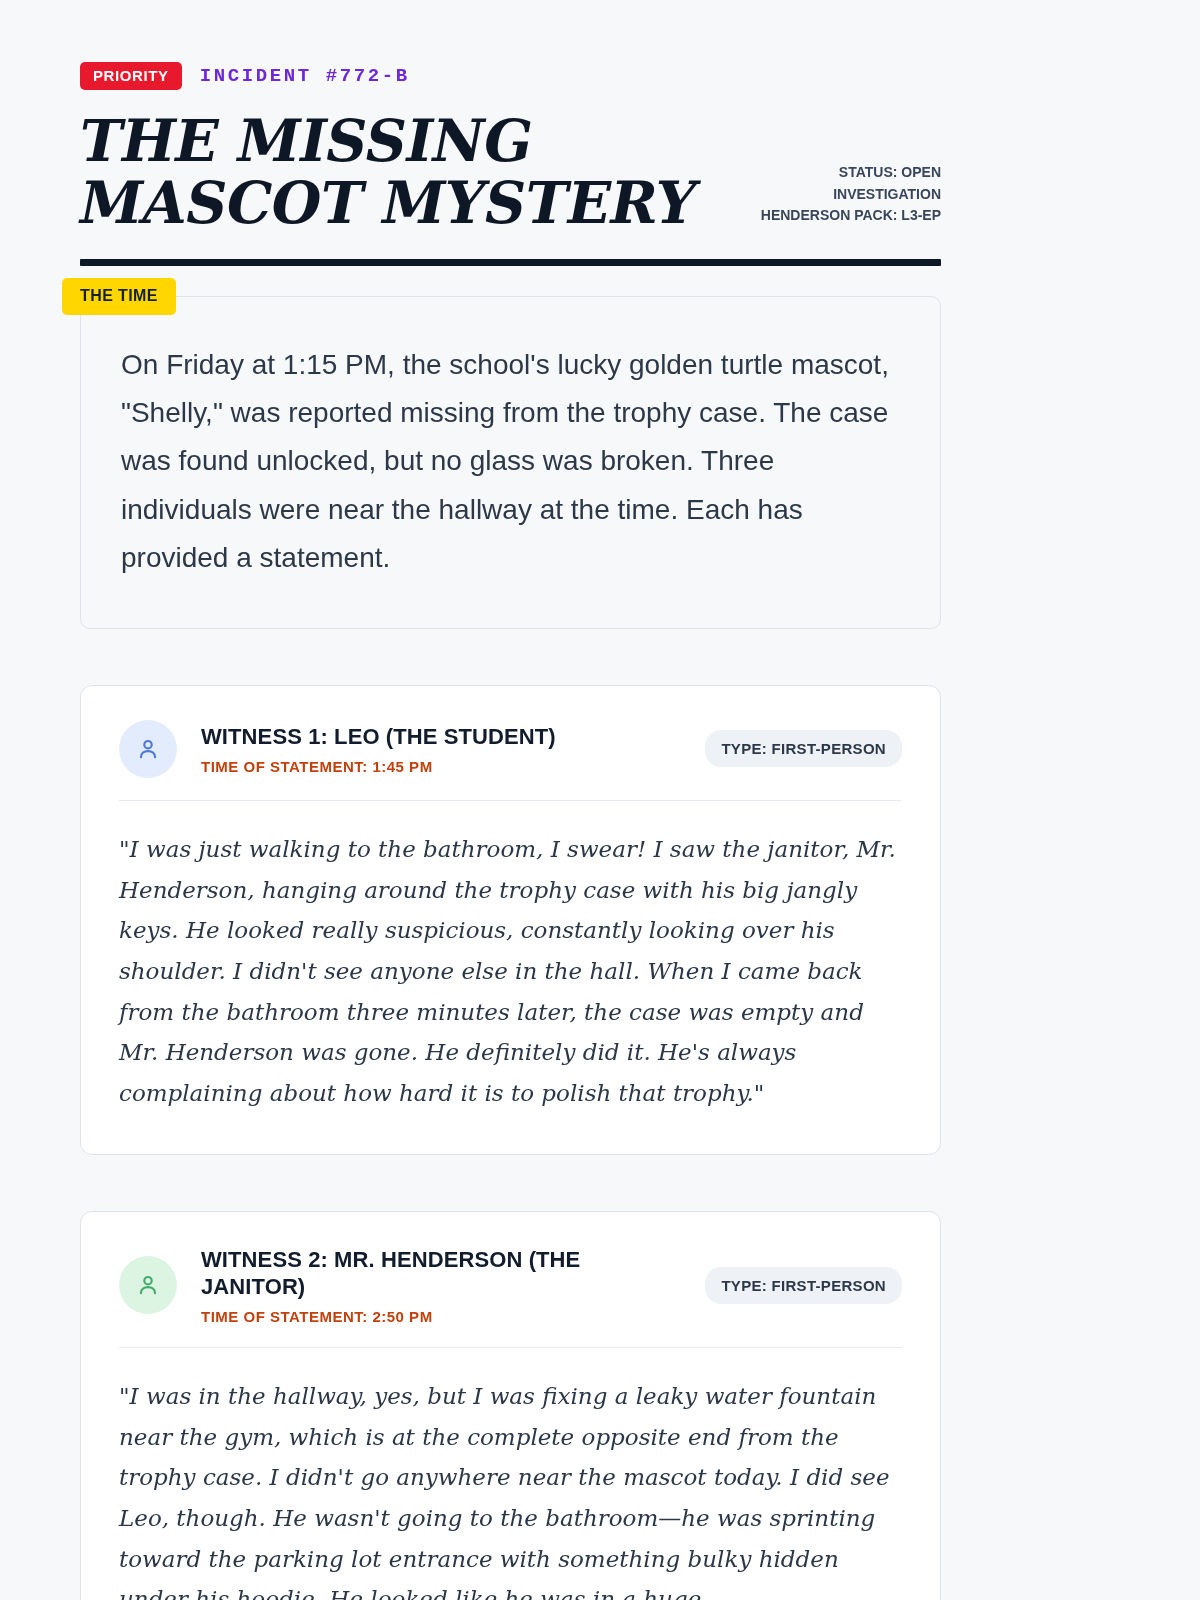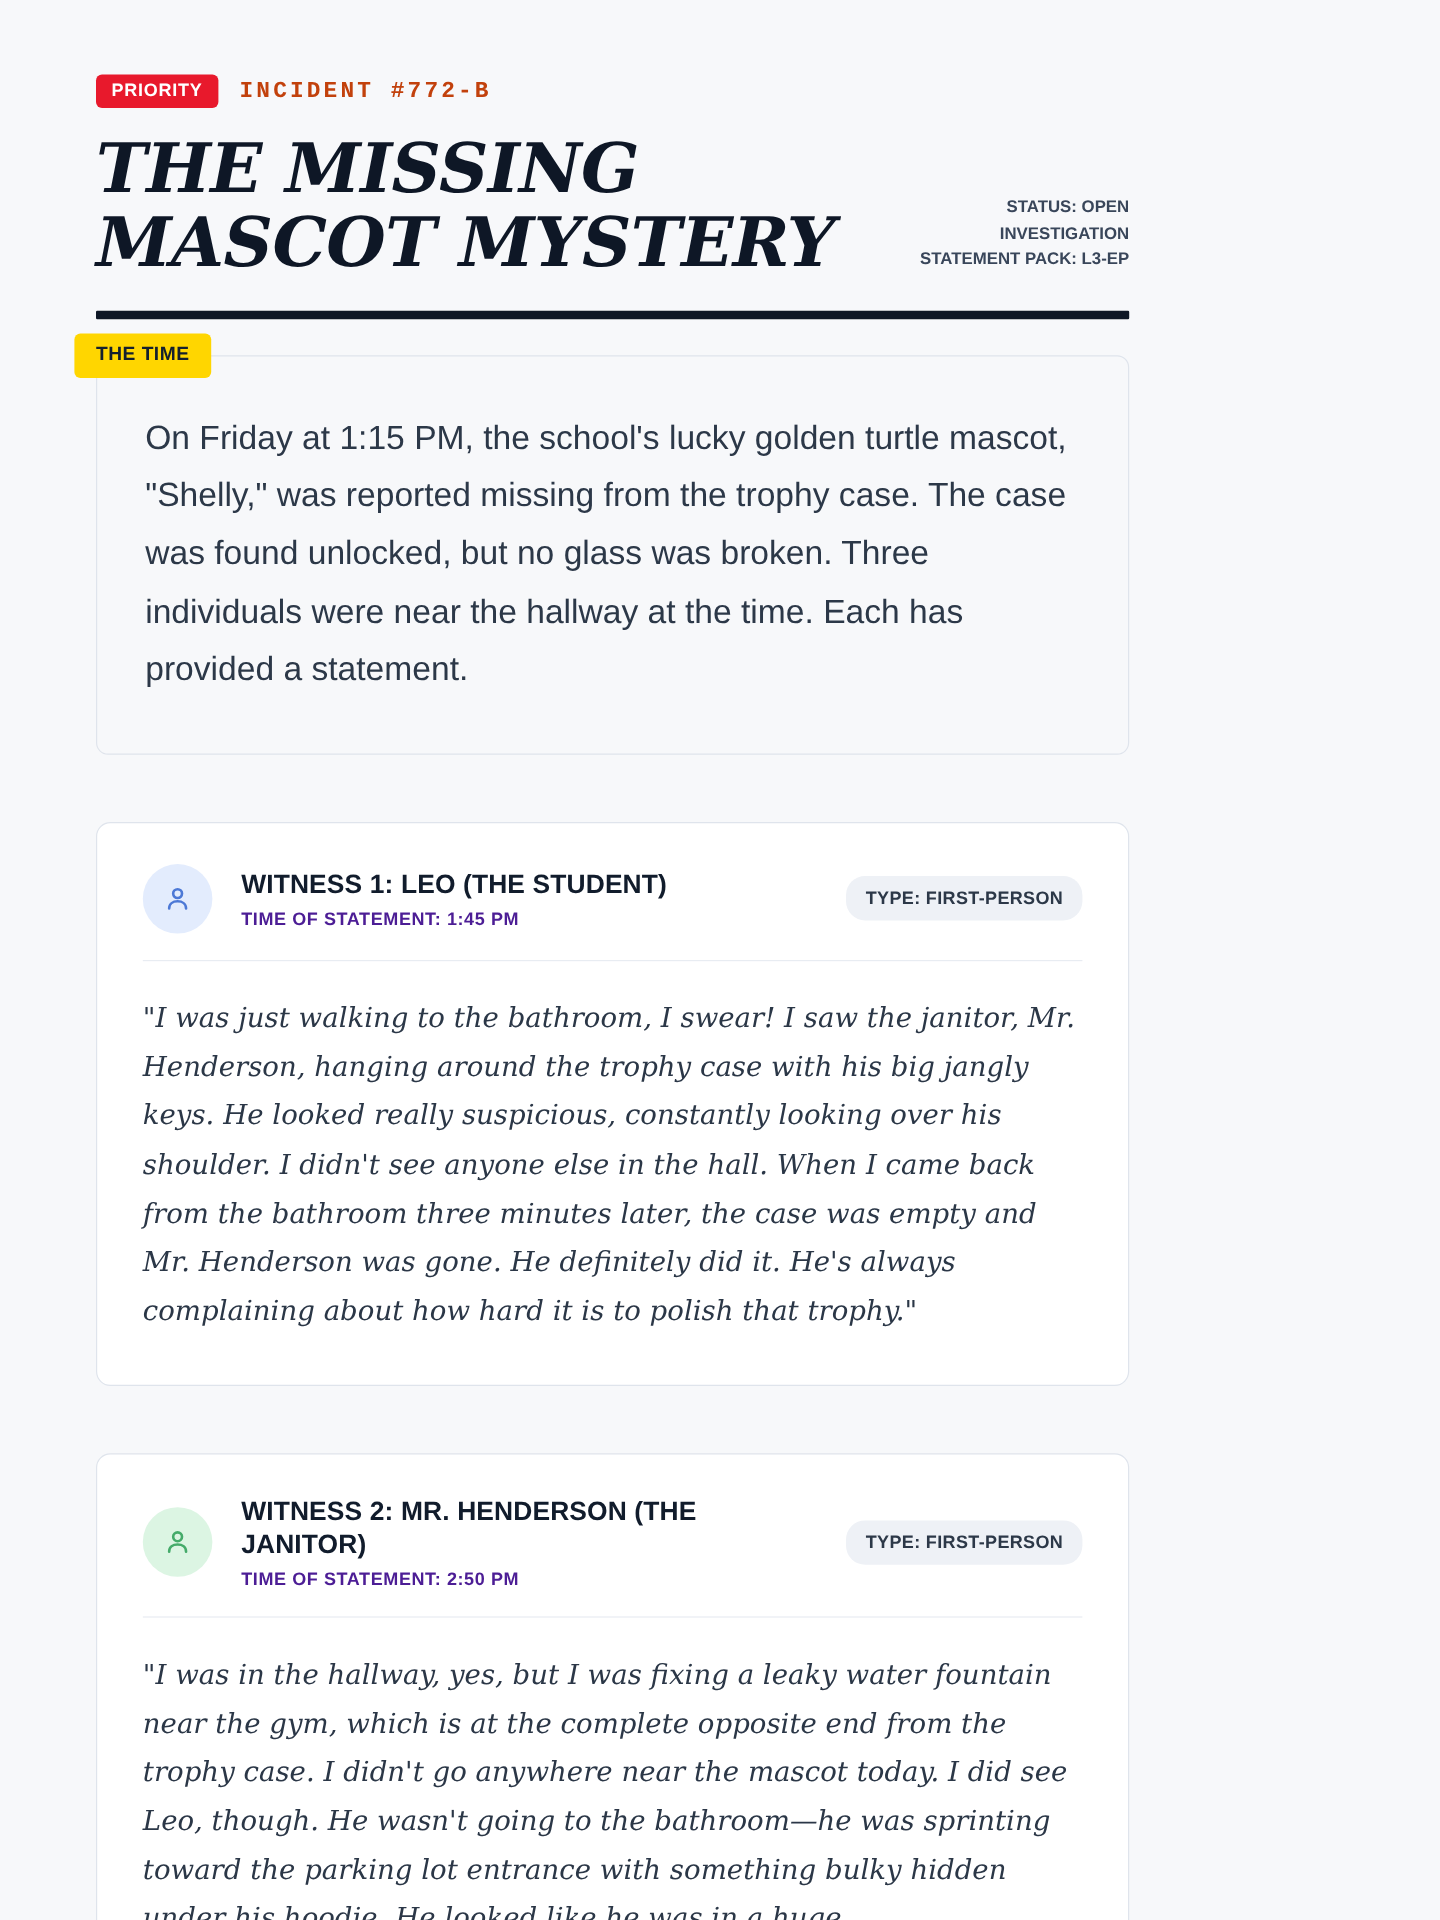--- a/index.html
+++ b/index.html
@@ -33,21 +33,21 @@
     letter-spacing: 0.6px;
     padding: 6px 13px 7px 13px;
     border-radius: 5px;
     line-height: 1;
   }
   .incident-id {
     font-family: "Liberation Mono", monospace;
     font-size: 19px;
     font-weight: bold;
     letter-spacing: 2.6px;
-    color: #c2410c;
+    color: #6d28d9;
   }
   .hdr-main {
     display: flex;
     align-items: center;
     justify-content: space-between;
   }
   .doc-title {
     font-family: "DejaVu Serif", serif;
     font-style: italic;
     font-weight: bold;
@@ -137,21 +137,21 @@
     font-weight: bold;
     letter-spacing: 0.1px;
     color: #111c2c;
     line-height: 1.25;
   }
   .w-time {
     margin-top: 7px;
     font-size: 15px;
     font-weight: bold;
     letter-spacing: 0.5px;
-    color: #4c1d95;
+    color: #c2410c;
   }
   .w-type {
     background: #eef1f6;
     color: #2c3848;
     font-size: 15px;
     font-weight: bold;
     letter-spacing: 0.3px;
     padding: 10px 16px;
     border-radius: 16px;
     white-space: nowrap;
@@ -173,21 +173,21 @@
   <div class="hdr-top">
     <span class="priority-badge">PRIORITY</span>
     <span class="incident-id">INCIDENT #772-B</span>
   </div>
 
   <div class="hdr-main">
     <h1 class="doc-title">THE MISSING MASCOT MYSTERY</h1>
     <div class="hdr-meta">
       <div>STATUS: OPEN</div>
       <div>INVESTIGATION</div>
-      <div>STATEMENT PACK: L3-EP</div>
+      <div>HENDERSON PACK: L3-EP</div>
     </div>
   </div>
   <div class="rule"></div>
 
   <div class="case-wrap">
     <span class="case-tab">THE TIME</span>
     <div class="case-card">
       <p class="case-text">On Friday at 1:15 PM, the school's lucky golden turtle mascot, "Shelly," was reported missing from the trophy case. The case was found unlocked, but no glass was broken. Three individuals were near the hallway at the time. Each has provided a statement.</p>
     </div>
   </div>

